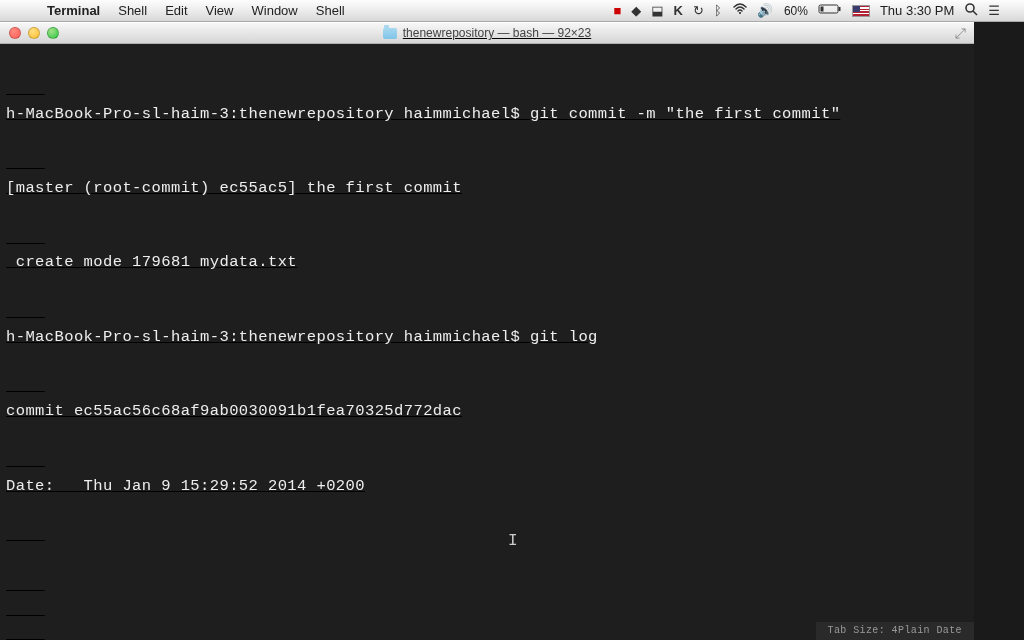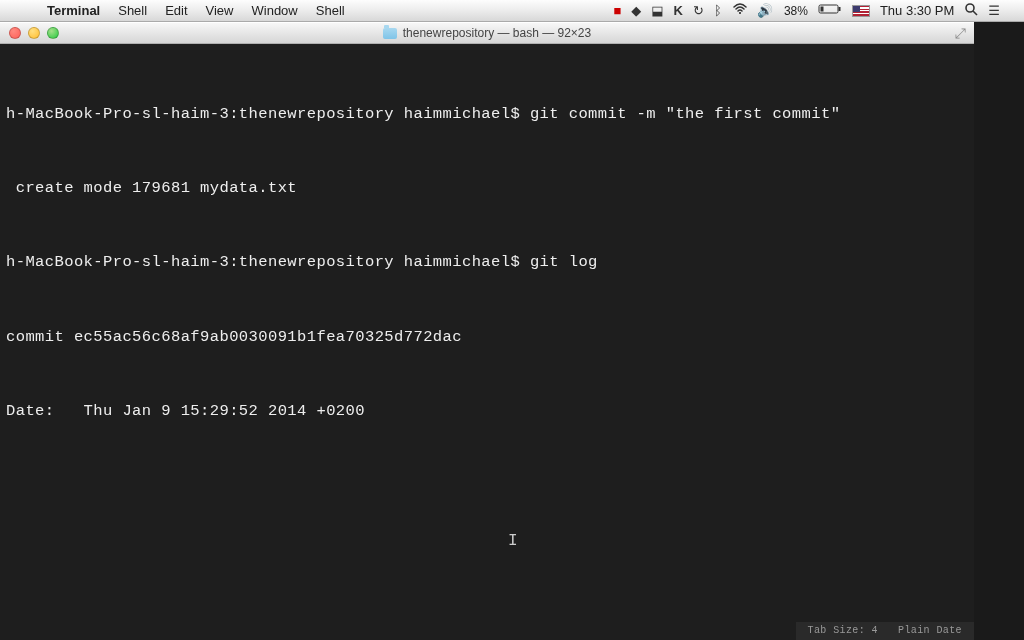--- a/index.html
+++ b/index.html
@@ -27,20 +27,21 @@
     .menu-left .item.bold { font-weight: bold; }
     .menu-right { display: flex; align-items: center; gap: 10px; font-size: 12px; }
     .menu-right .icon { font-size: 13px; color: #333; }
     .menu-right .clock { font-size: 13px; }
     .menu-right .flag { display:inline-block; width:18px; height:12px; background:linear-gradient(to bottom, #b22234 0, #b22234 8%, white 8%, white 16%, #b22234 16%, #b22234 24%, white 24%, white 32%, #b22234 32%, #b22234 40%, white 40%, white 48%, #b22234 48%, #b22234 56%, white 56%, white 64%, #b22234 64%, #b22234 72%, white 72%, white 80%, #b22234 80%); position:relative; border:1px solid #999;}
     .menu-right .flag::before { content:""; position:absolute; top:0; left:0; width:7px; height:6px; background:#3c3b6e;}
 
     .window {
       position: relative;
       width: 974px;
+      text-decoration: underline;
     }
     .titlebar {
       height: 22px;
       background: linear-gradient(to bottom, #f7f7f7, #d6d6d6);
       border-top: 1px solid #fff;
       border-bottom: 1px solid #b0b0b0;
       display: flex;
       align-items: center;
       position: relative;
       font-size: 12px;
@@ -109,21 +110,20 @@
     }
     .statusbar {
       position: absolute;
       bottom: 0;
       right: 0;
       height: 18px;
       background: rgba(50,50,50,0.6);
       color: #999;
       font-size: 10px;
       display: flex;
-      gap: 20px;
       padding: 2px 12px;
       align-items: center;
     }
   </style>
 </head>
 <body>
 
 <div class="menubar">
   <div class="menu-left">
     <span class="apple-icon"></span>
@@ -141,21 +141,21 @@
     <span class="icon" style="font-weight:bold">K</span>
     <span class="icon">↻</span>
     <span class="icon">ᛒ</span>
     <span class="icon">
       <svg width="16" height="12" viewBox="0 0 16 12">
           <path d="M8 10 L8 10 M4 6 Q8 2 12 6 M2 4 Q8 -2 14 4 M6 8 Q8 6 10 8" stroke="#333" stroke-width="1.5" fill="none" stroke-linecap="round"></path>
           <circle cx="8" cy="10" r="1" fill="#333"></circle>
         </svg>
     </span>
     <span class="icon">🔊</span>
-    <span>38%</span>
+    <span>60%</span>
     <span class="icon">
       <svg width="24" height="12" viewBox="0 0 24 12">
           <rect x="1" y="2" width="19" height="8" rx="1.5" fill="none" stroke="#333" stroke-width="1"></rect>
           <rect x="20.5" y="4" width="2" height="4" fill="#333"></rect>
           <rect x="2.5" y="3.5" width="3" height="5" fill="#333"></rect>
         </svg>
     </span>
     <span class="flag"></span>
     <span class="clock">Thu 3:30 PM</span>
     <span class="icon">
@@ -177,20 +177,21 @@
     </div>
     <div class="title-center">
       <span class="folder-icon"></span>
       <span>thenewrepository — bash — 92×23</span>
     </div>
     <div class="titlebar-right">⤢</div>
   </div>
 
   <div class="terminal">
     <div class="line">h-MacBook-Pro-sl-haim-3:thenewrepository haimmichael$ git commit -m "the first commit"</div>
+    <div class="line">[master (root-commit) ec55ac5] the first commit</div>
     <div class="line"> create mode 179681 mydata.txt</div>
     <div class="line">h-MacBook-Pro-sl-haim-3:thenewrepository haimmichael$ git log</div>
     <div class="line">commit ec55ac56c68af9ab0030091b1fea70325d772dac</div>
     <div class="line">Date:   Thu Jan 9 15:29:52 2014 +0200</div>
     <div class="line"></div>
     
     
     
     
     

